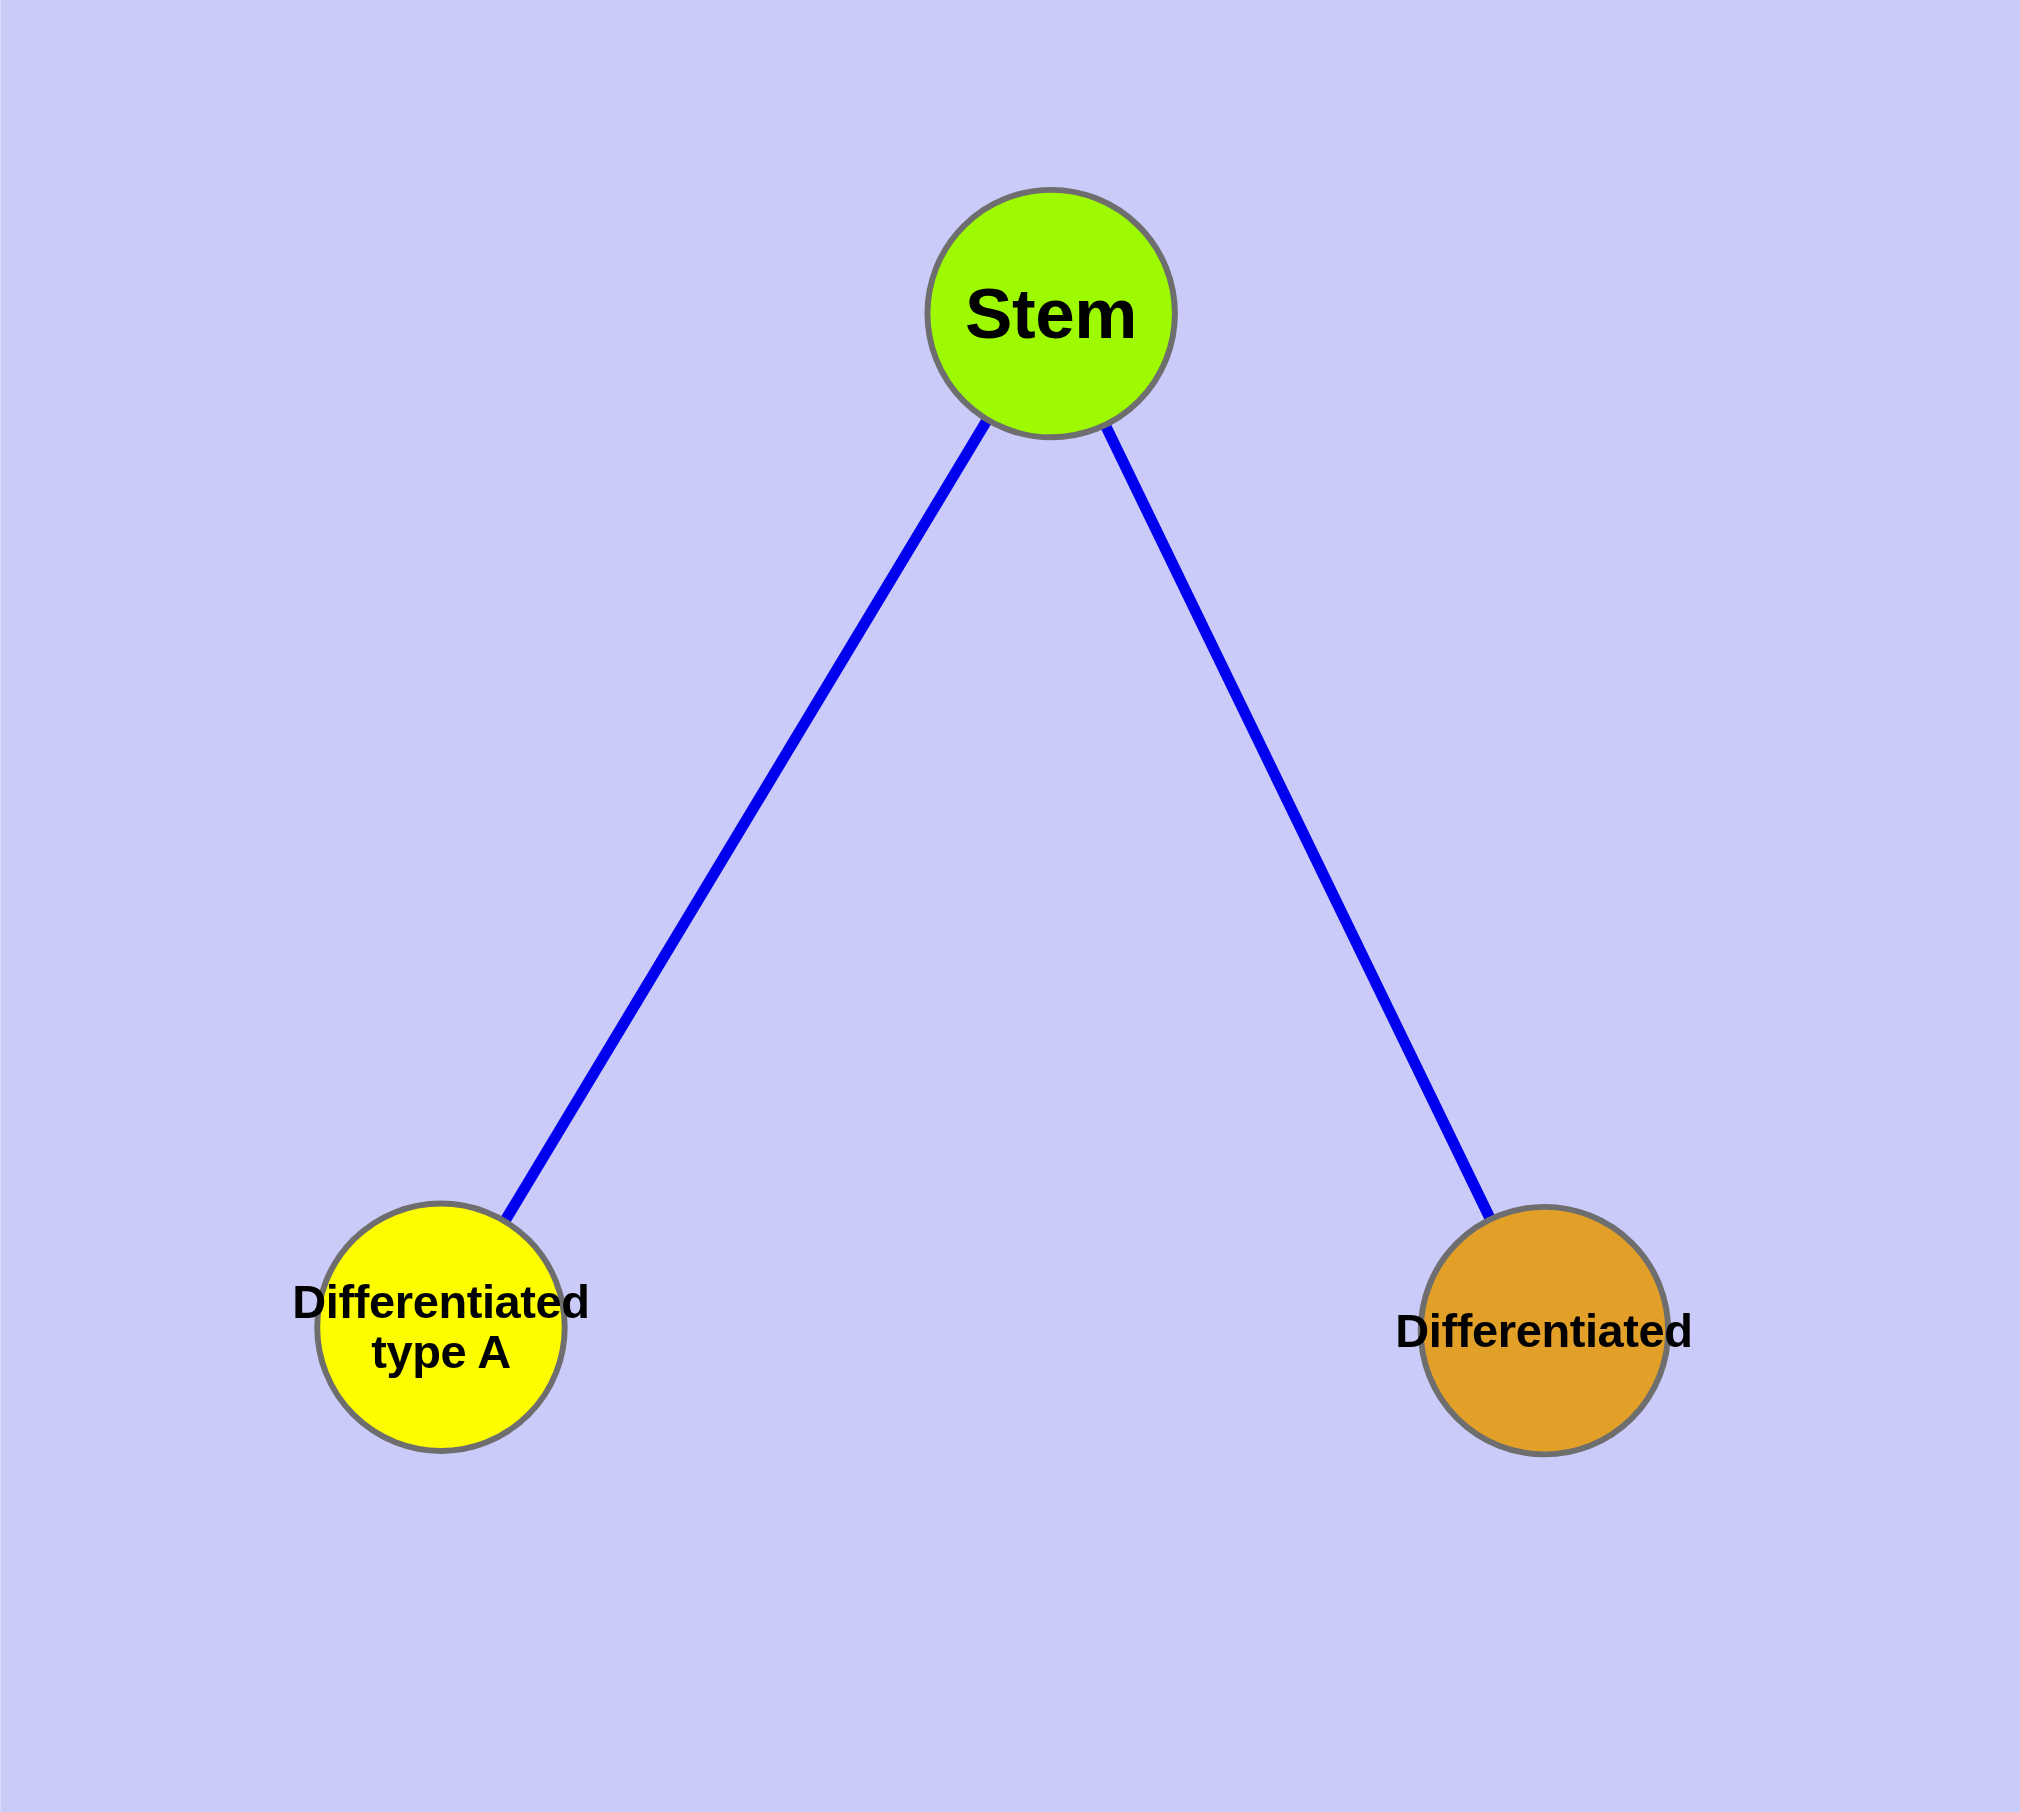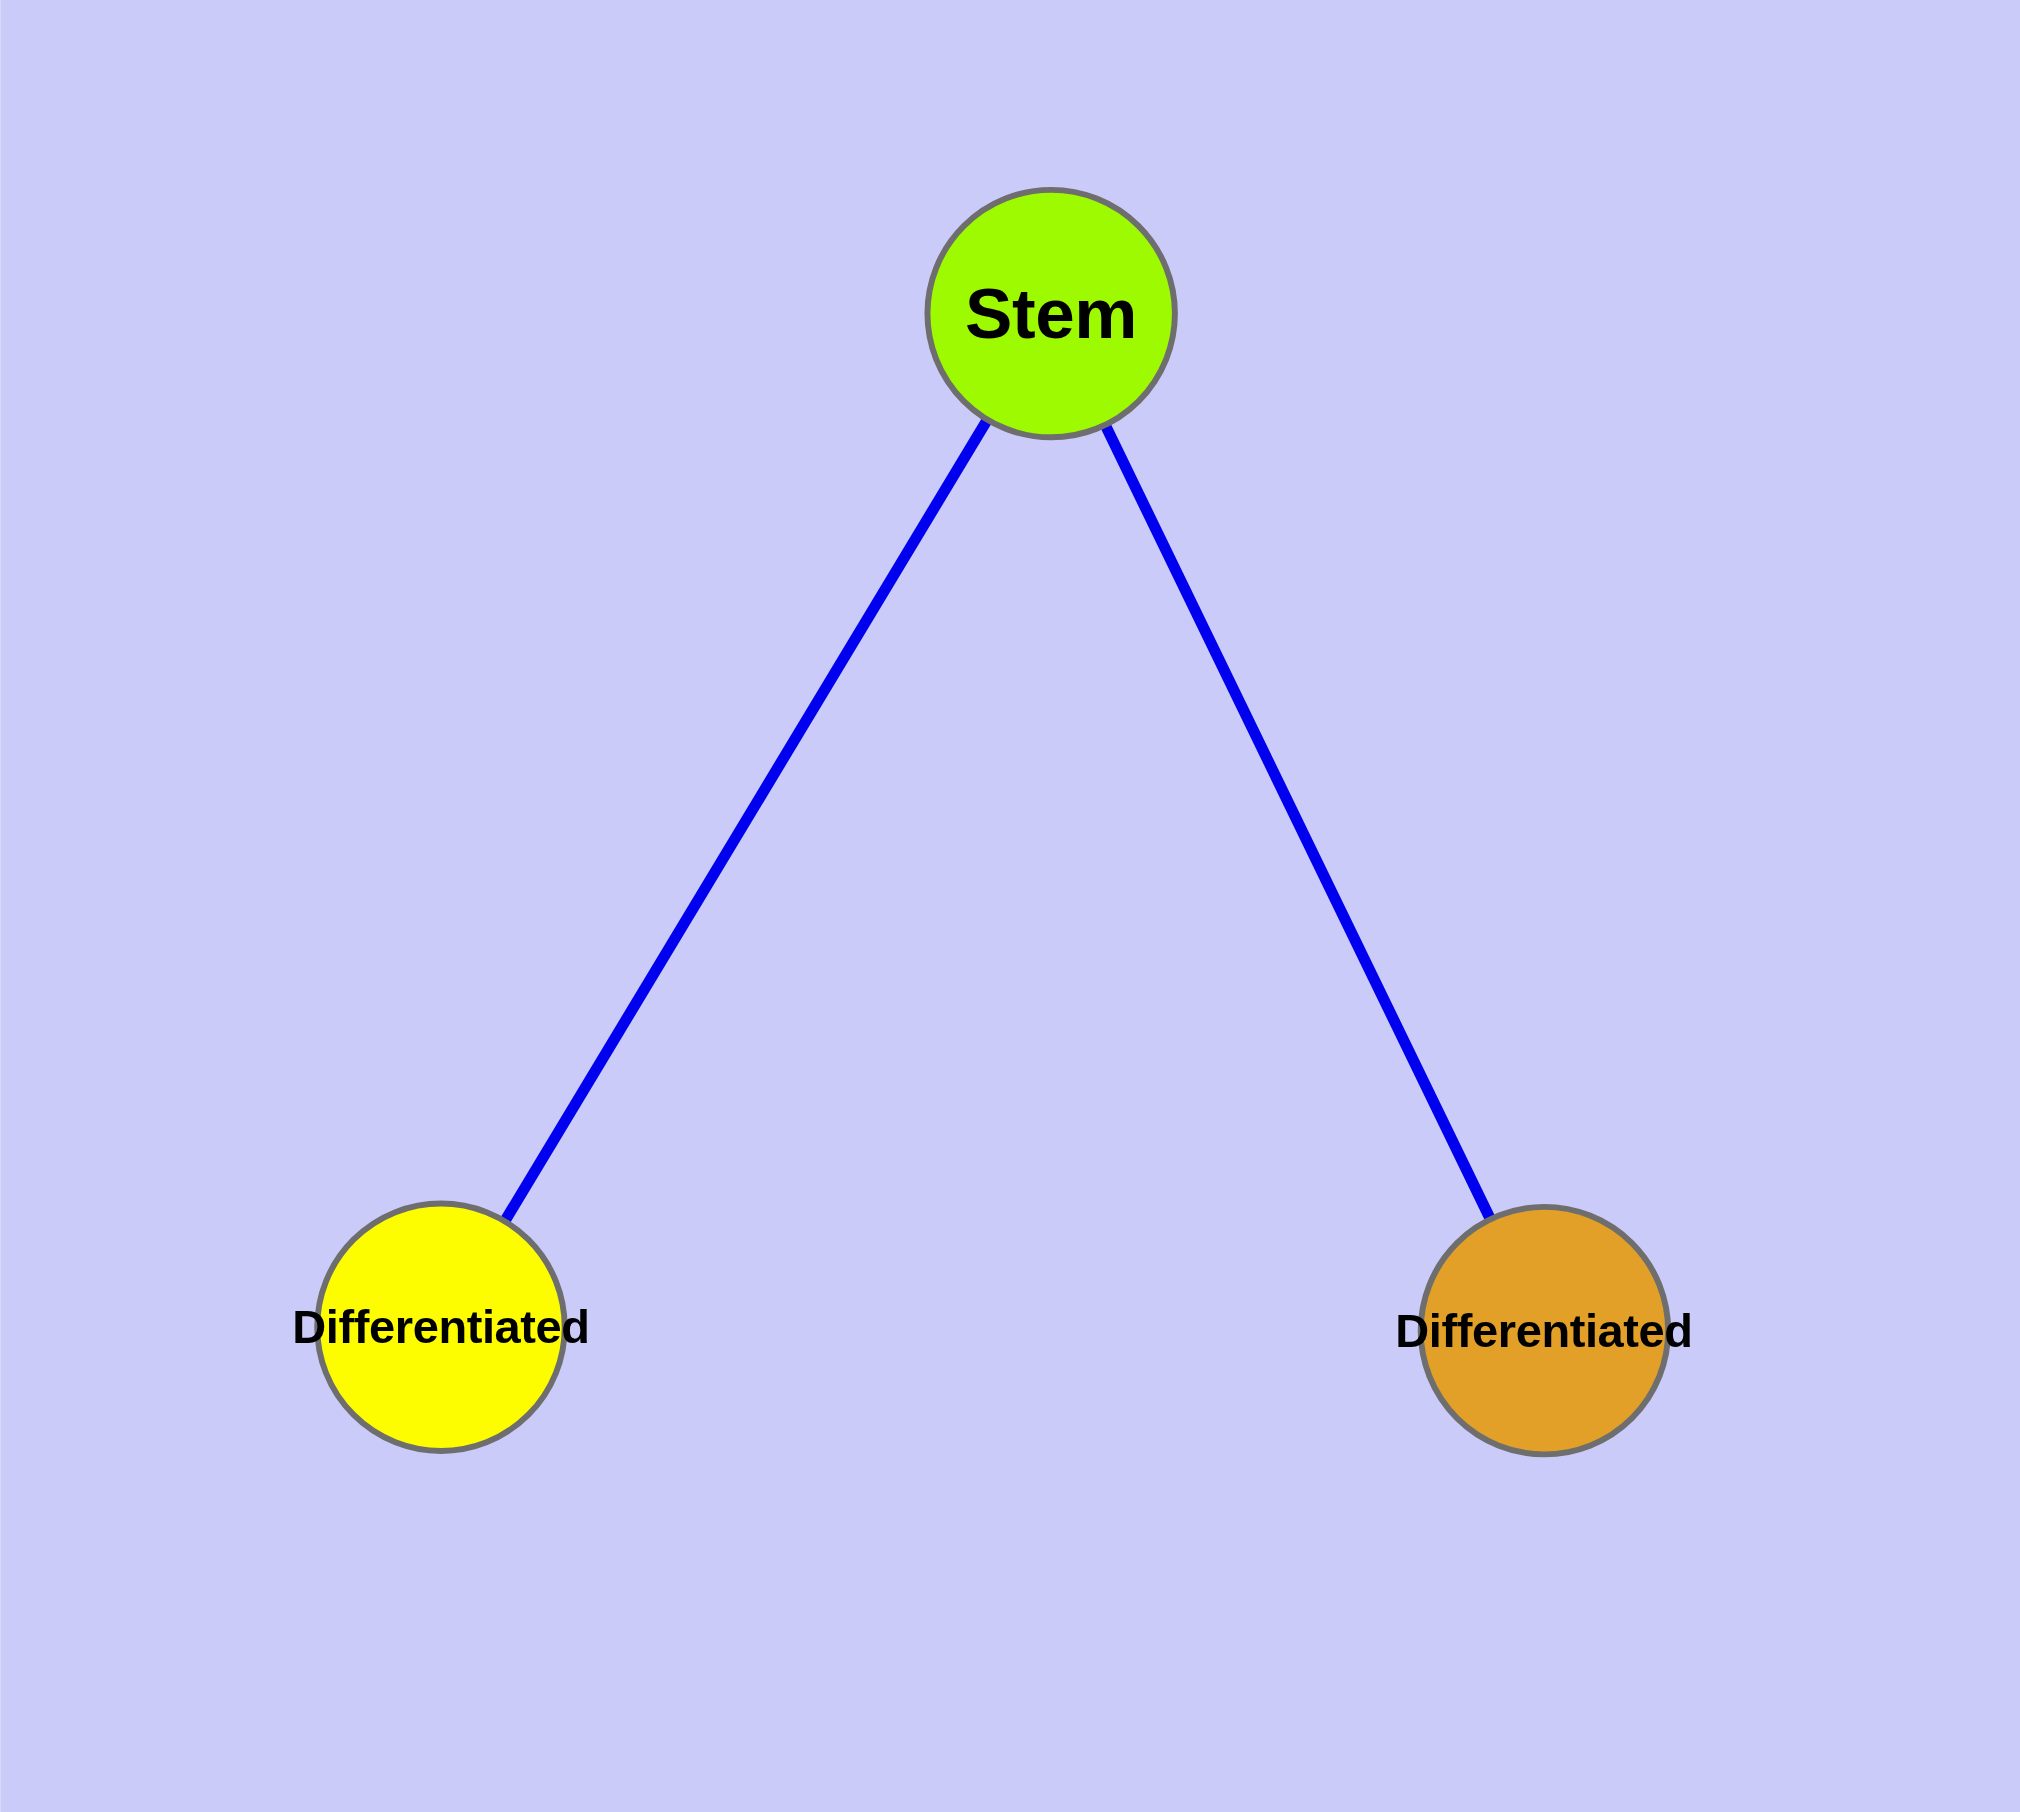--- a/index.html
+++ b/index.html
@@ -58,18 +58,18 @@
       </g>
     <g id="node-layer">
         <circle cx="1240" cy="370" r="146" fill="#9dfa00" stroke="#6e6e6e" stroke-width="7"></circle>
         <circle cx="520" cy="1566" r="146" fill="#fdfd00" stroke="#6e6e6e" stroke-width="7"></circle>
         <circle cx="1822" cy="1570" r="146" fill="#e2a028" stroke="#6e6e6e" stroke-width="7"></circle>
       </g>
   </svg>
 
   <div id="label-layer">
       <div class="node-label label-stem" style="left: 1051px; top: 314px;"><div>Stem</div></div>
-      <div class="node-label label-diff" style="left: 441px; top: 1327px;"><div>Differentiated</div></div>
+      <div class="node-label label-diff" style="left: 441px; top: 1327px;"><div>Differentiated</div><div>type A</div></div>
       <div class="node-label label-diff" style="left: 1544px; top: 1331px;"><div>Differentiated</div></div>
     </div>
 
 </div>
 
 
 </body></html>

